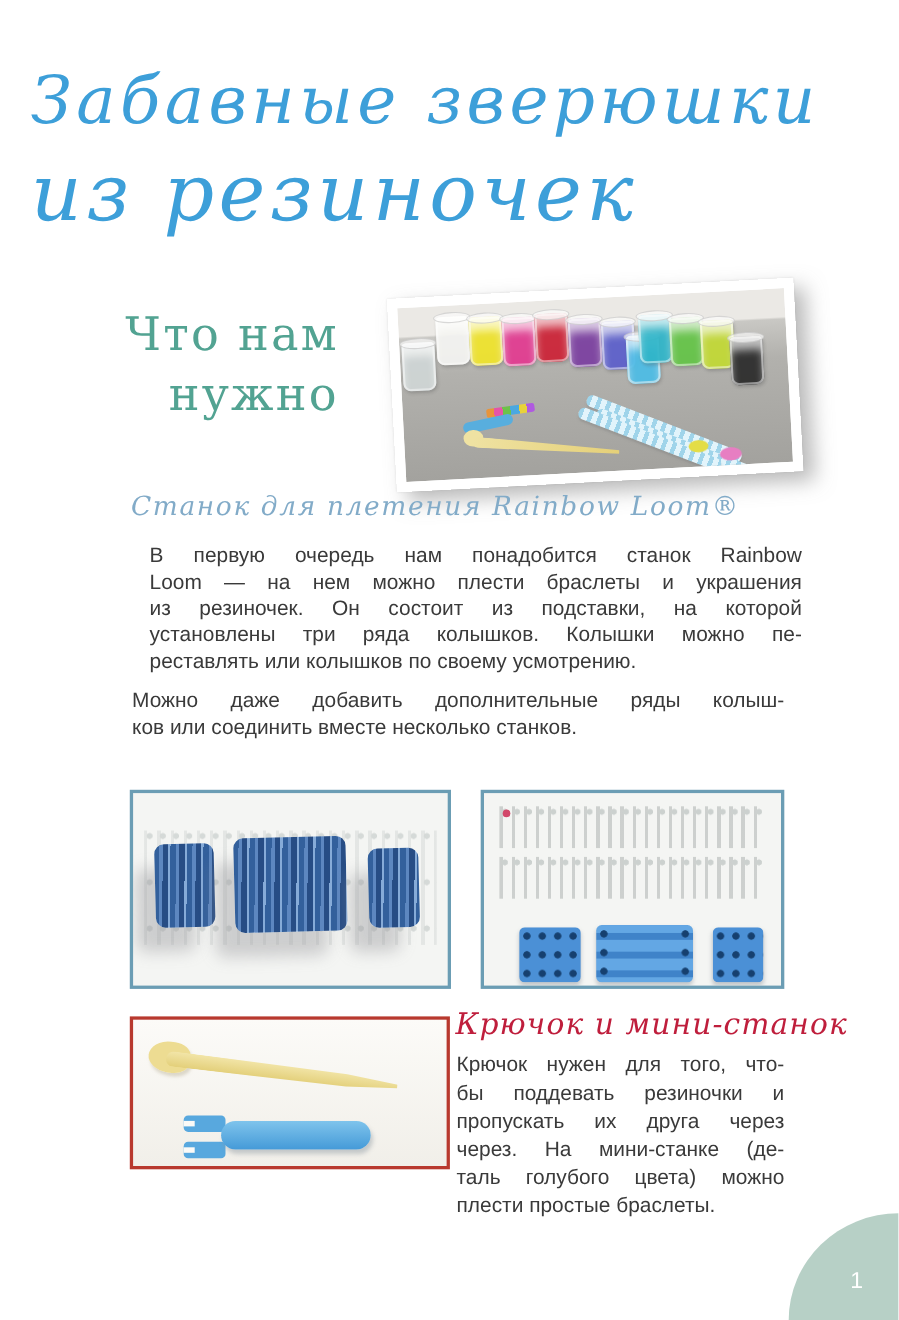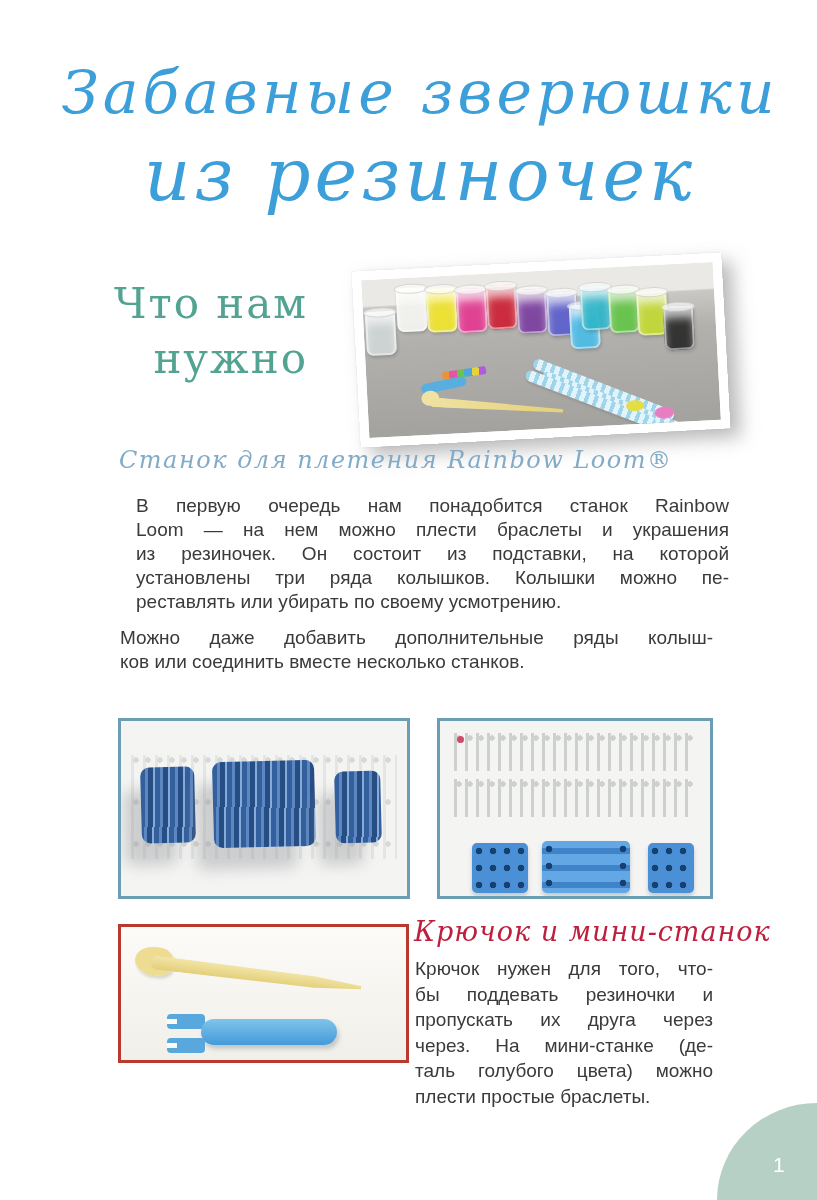--- a/index.html
+++ b/index.html
@@ -4,22 +4,22 @@
 <style>
   html,body { margin:0; padding:0; background:#ffffff; }
   .page {
     position:relative; width:817px; height:1200px; margin:0 auto;
     background:#fff; overflow:hidden;
     font-family:"Liberation Sans", sans-serif;
   }
 
   
   .title {
-    position:absolute; left:40px; top:48px; width:760px; margin:0;
-    text-align:center; font-family:"DejaVu Serif", serif; font-style:italic;
+    position:absolute; left:28px; top:48px; width:760px; margin:0;
+    font-family:"DejaVu Serif", serif; font-style:italic;
     font-weight:normal; color:var(--title-blue,#3d9fd9);
   }
   .title .t1 { display:block; font-size:60px; line-height:88px; letter-spacing:4px; }
   .title .t2 { display:block; font-size:72px; line-height:78px; letter-spacing:4px; }
 
   .wwn {
     position:absolute; left:106px; top:276px; width:202px; text-align:right;
     font-family:"DejaVu Serif", serif; 
     color:var(--script-green,#52a392); font-size:42px; line-height:55px; letter-spacing:2px;
   }
@@ -167,21 +167,21 @@
       <div class="cup" style="left: 274px; top: 26px; background: rgb(194, 217, 52);"></div>
       <div class="cup" style="left: 300px; top: 42px; background: rgb(43, 43, 43);"></div>
     </div>
 
   <h2 class="loom-heading">Станок для плетения Rainbow Loom®</h2>
   <div class="para p1">
       <div class="jline">В первую очередь нам понадобится станок Rainbow</div>
       <div class="jline">Loom — на нем можно плести браслеты и украшения</div>
       <div class="jline">из резиночек. Он состоит из подставки, на которой</div>
       <div class="jline">установлены три ряда колышков. Колышки можно пе-</div>
-      <div class="jline last">реставлять или убирать по своему усмотрению.</div>
+      <div class="jline last">реставлять или колышков по своему усмотрению.</div>
     </div>
   <div class="para p2">
       <div class="jline">Можно даже добавить дополнительные ряды колыш-</div>
       <div class="jline last">ков или соединить вместе несколько станков.</div>
     </div>
 
   <div class="frame blue frame-left">
     <div class="pegfield"></div>
     <div class="weave w1"></div>
     <div class="weave w2"></div>

